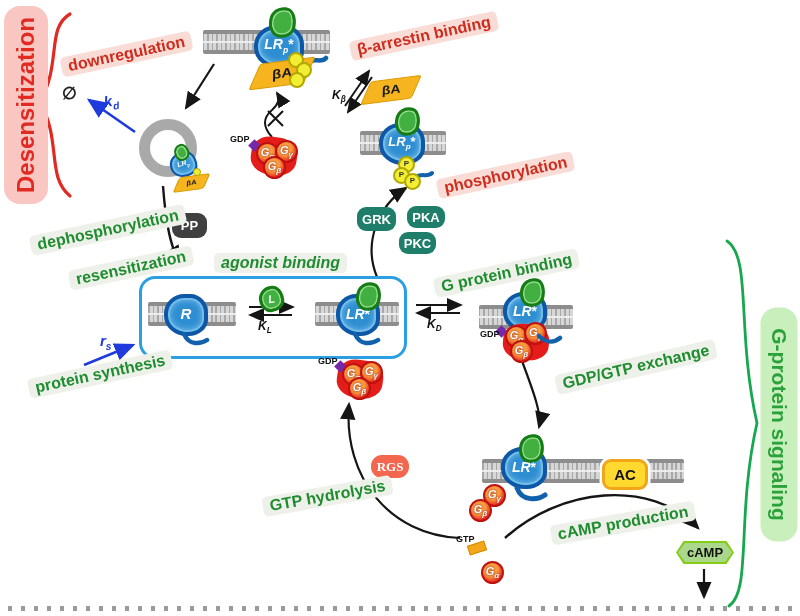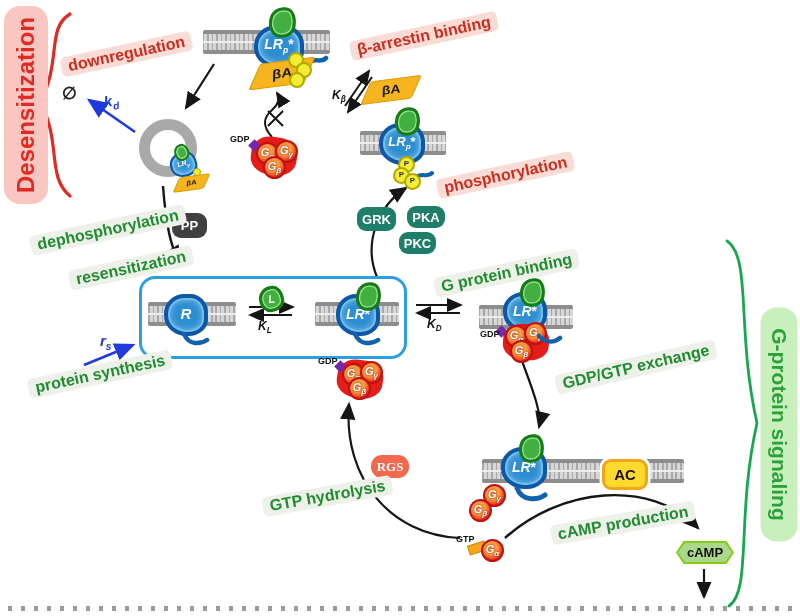--- a/index.html
+++ b/index.html
@@ -272,21 +272,21 @@
     </svg>
   <div class="acbox" style="left:602px;top:459px;width:40px;height:25px;">
     <span>AC</span>
   </div>
 
   <span class="gcirc" style="left:483px;top:484px;"><span>G</span><sub>γ</sub></span>
   <span class="gcirc" style="left:469px;top:499px;"><span>G</span><sub>β</sub></span>
 
   <span class="ntext" style="left:456px;top:534px;">GTP</span>
   <div class="dmnd gtp" style="left:468px;top:543px;"></div>
-  <span class="gcirc" style="left:481px;top:539px;"><span>G</span><sub>α</sub></span>
+  <span class="gcirc" style="left:481px;top:561px;"><span>G</span><sub>α</sub></span>
 
   <div class="hexo" style="left:676px;top:541px;width:58px;height:23px;">
     <div class="hexi">
         <span>cAMP</span>
       </div>
   </div>
 
   <div class="pill pp" style="left:172px;top:213px;width:35px;height:25px;">
       <span>PP</span>
     </div>
@@ -301,20 +301,21 @@
     </div>
   <div class="pill rgs" style="left:371px;top:455px;width:38px;height:23px;font-family:Liberation Serif, serif;">
       <span>RGS</span>
     </div>
 
   <div class="chip red" style="left:60px;top:44px;transform:rotate(-12deg);">downregulation</div>
   <div class="chip red" style="left:349px;top:26px;transform:rotate(-12deg);">β-arrestin binding</div>
   <div class="chip red" style="left:436px;top:165px;transform:rotate(-12deg);">phosphorylation</div>
   <div class="chip green" style="left:29px;top:220px;transform:rotate(-12deg);">dephosphorylation</div>
   <div class="chip green" style="left:68px;top:258px;transform:rotate(-12deg);">resensitization</div>
+  <div class="chip green italic" style="left:214px;top:253px;">agonist binding</div>
   <div class="chip green" style="left:433px;top:263px;transform:rotate(-12deg);">G protein binding</div>
   <div class="chip green" style="left:554px;top:357px;transform:rotate(-13deg);">GDP/GTP exchange</div>
   <div class="chip green" style="left:27px;top:364px;transform:rotate(-12deg);">protein synthesis</div>
   <div class="chip green" style="left:262px;top:486px;transform:rotate(-10deg);">GTP hydrolysis</div>
   <div class="chip green" style="left:550px;top:513px;transform:rotate(-10deg);">cAMP production</div>
 
   <span class="emptyset" style="left:62px;top:83px;">∅</span>
   <span class="rate blue" style="left:104px;top:92px;transform:rotate(-10deg);"><span>k</span><sub>d</sub></span>
   <span class="rate blue" style="left:100px;top:332px;"><span>r</span><sub>s</sub></span>
 

